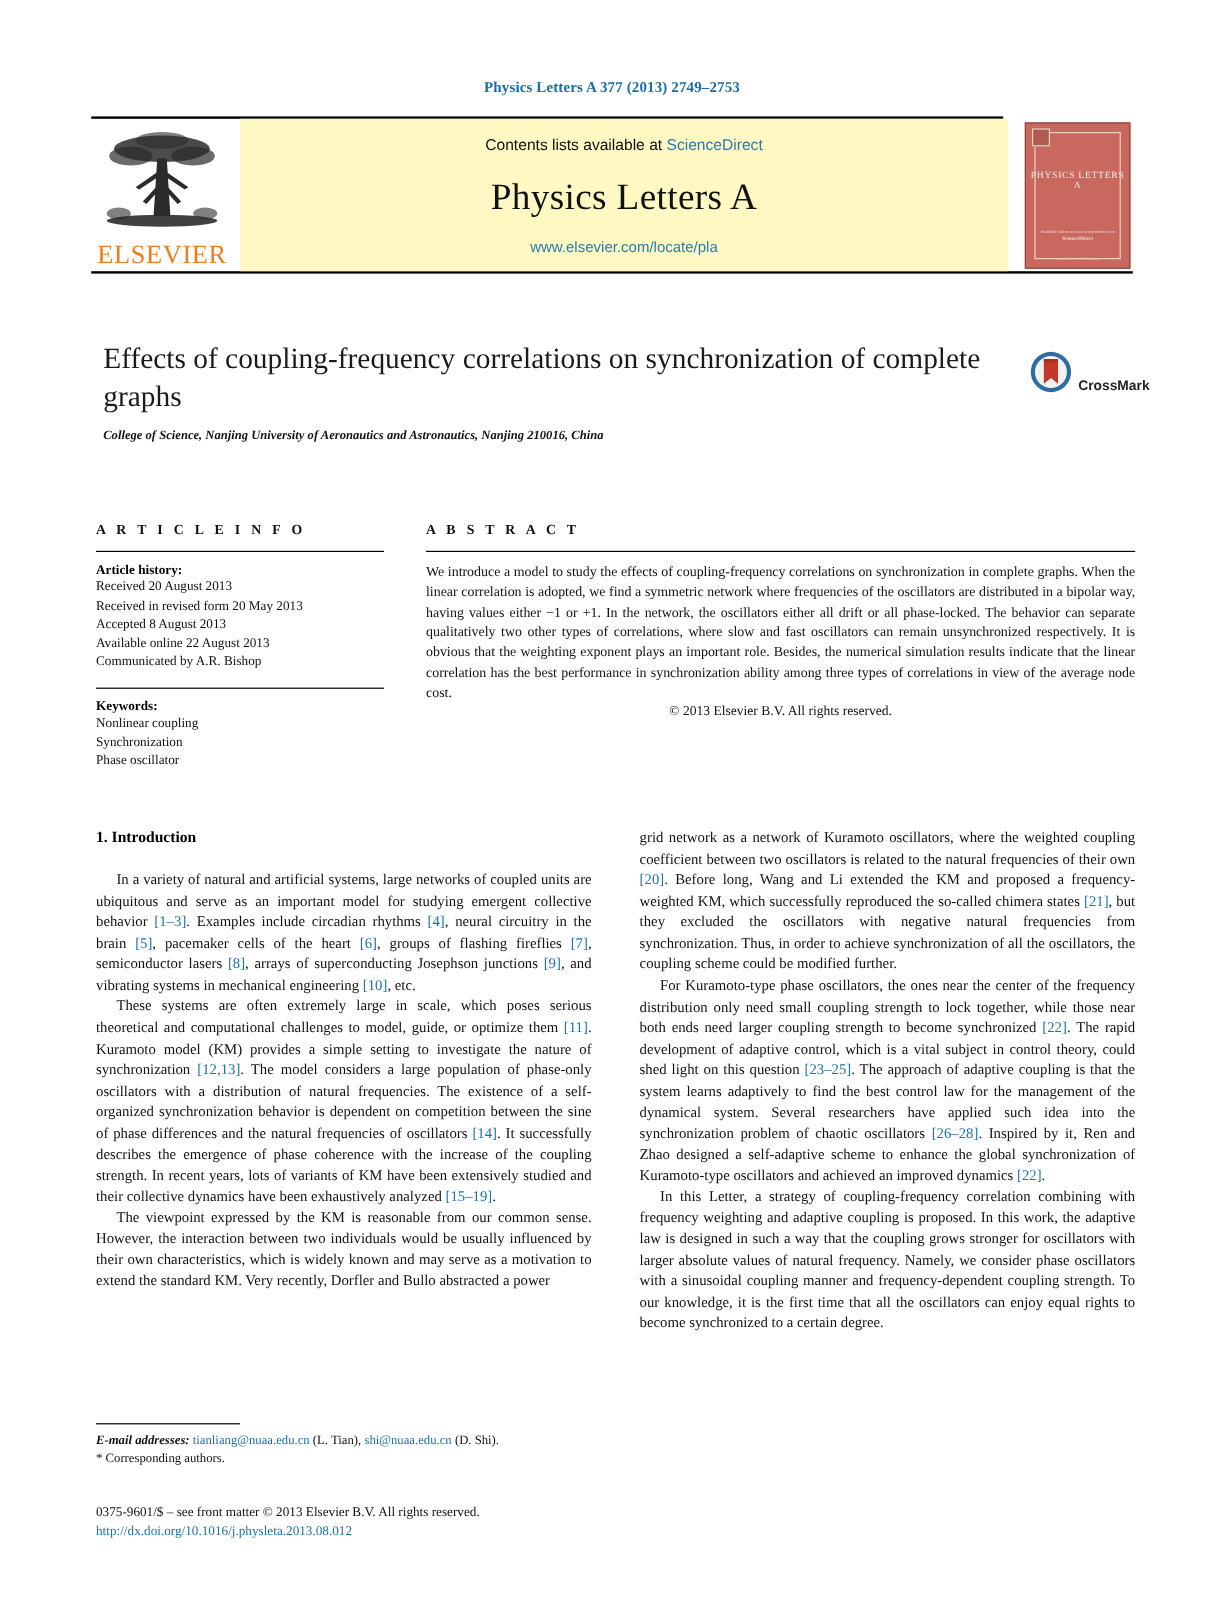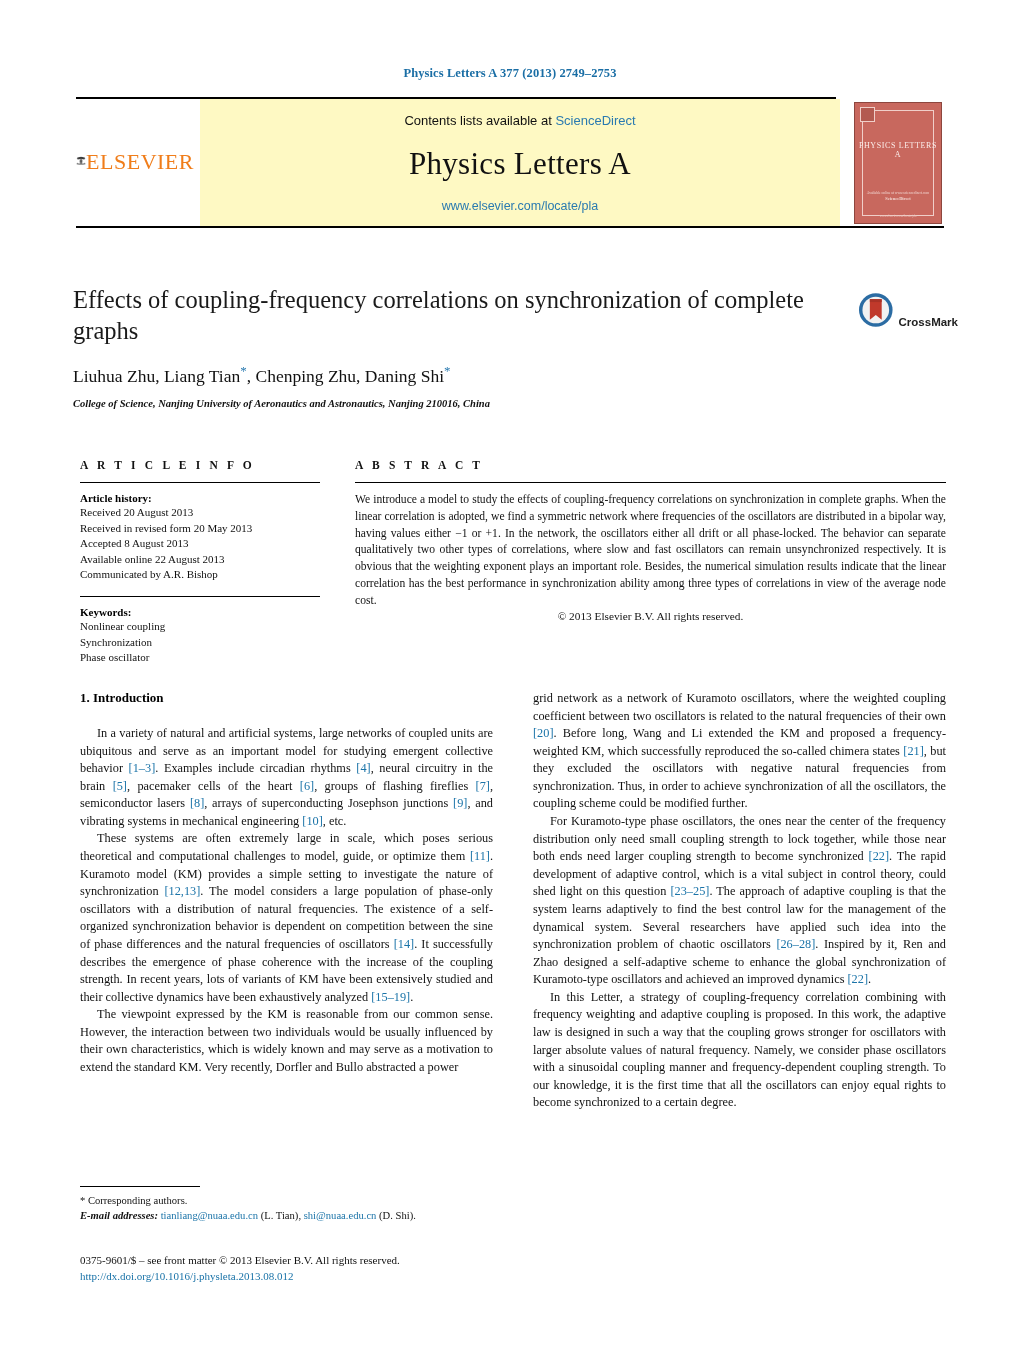--- a/index.html
+++ b/index.html
@@ -53,21 +53,21 @@
   }
   .masthead-body {
     display: flex;
     align-items: stretch;
     height: 127px;
   }
   .elsevier-logo {
     width: 118px;
     flex: 0 0 118px;
     display: flex;
-    flex-direction: row;
+    flex-direction: column;
     justify-content: flex-end;
     align-items: center;
     padding-bottom: 3px;
     box-sizing: border-box;
   }
   .tree-svg { display:block; }
   .elsevier-word {
     font-family: "Liberation Serif", serif;
     font-size: 22px;
     color: #F07D1A;
@@ -160,21 +160,21 @@
     left: 0; right: 0;
     text-align: center;
     color: #e8bdb6;
     font-size: 3.2px;
   }
 
   
   .title-block {
     position: absolute;
     top: 285px;
-    left: 73px;
+    left: 86px;
     width: 780px;
   }
   .paper-title {
     font-size: 24.5px;
     line-height: 1.26;
     color: #1a1a1a;
     font-family: "Liberation Serif", serif;
     margin: 0;
     font-weight: normal;
   }
@@ -206,21 +206,21 @@
     font-family: "Liberation Sans", sans-serif;
     font-size: 11.5px;
     font-weight: bold;
     color: #222;
     margin-left: 5px;
   }
 
   
   .info-abstract {
     position: absolute;
-    top: 459px;
+    top: 436px;
     left: 80px;
     width: 866px;
     display: flex;
   }
   .col-info { width: 240px; flex: 0 0 240px; }
   .col-abs  { flex: 1 1 auto; margin-left: 35px; }
 
   .sec-head {
     font-size: 11.5px;
     font-weight: bold;
@@ -369,23 +369,20 @@
           <div class="cover-bottom">www.elsevier.com/locate/pla</div>
         </div>
       </div>
 
     </div>
     <div class="rule-bottom"></div>
   </div>
 
   <div class="title-block">
     <h1 class="paper-title">Effects of coupling-frequency correlations on synchronization of complete graphs</h1>
-    <div class="authors">
-      <span>Liuhua Zhu, Liang Tian</span><span class="star">*</span><span>, Chenping Zhu, Daning Shi</span><span class="star">*</span>
-    </div>
     <div class="affiliation">College of Science, Nanjing University of Aeronautics and Astronautics, Nanjing 210016, China</div>
   </div>
 
   <div class="crossmark">
     <svg width="36" height="36" viewBox="0 0 36 36">
       <circle cx="18" cy="18" r="17" fill="#2b6ca3"></circle>
       <circle cx="18" cy="18" r="13.5" fill="#f2f2f2"></circle>
       <path d="M12 7 L24 7 L24 28 L18 23 L12 28 Z" fill="#c0392b"></path>
       <path d="M12 7 L24 7 L24 10 L12 10 Z" fill="#a93226"></path>
     </svg>
@@ -437,29 +434,29 @@
           <div class="para" style="text-indent: 0px;"><span>grid network as a network of Kuramoto oscillators, where the weighted coupling coefficient between two oscillators is related to the natural frequencies of their own </span><span class="ref">[20]</span><span>. Before long, Wang and Li extended the KM and proposed a frequency-weighted KM, which successfully reproduced the so-called chimera states </span><span class="ref">[21]</span><span>, but they excluded the oscillators with negative natural frequencies from synchronization. Thus, in order to achieve synchronization of all the oscillators, the coupling scheme could be modified further.</span></div>
           <div class="para"><span>For Kuramoto-type phase oscillators, the ones near the center of the frequency distribution only need small coupling strength to lock together, while those near both ends need larger coupling strength to become synchronized </span><span class="ref">[22]</span><span>. The rapid development of adaptive control, which is a vital subject in control theory, could shed light on this question </span><span class="ref">[23–25]</span><span>. The approach of adaptive coupling is that the system learns adaptively to find the best control law for the management of the dynamical system. Several researchers have applied such idea into the synchronization problem of chaotic oscillators </span><span class="ref">[26–28]</span><span>. Inspired by it, Ren and Zhao designed a self-adaptive scheme to enhance the global synchronization of Kuramoto-type oscillators and achieved an improved dynamics </span><span class="ref">[22]</span><span>.</span></div>
           <div class="para"><span>In this Letter, a strategy of coupling-frequency correlation combining with frequency weighting and adaptive coupling is proposed. In this work, the adaptive law is designed in such a way that the coupling grows stronger for oscillators with larger absolute values of natural frequency. Namely, we consider phase oscillators with a sinusoidal coupling manner and frequency-dependent coupling strength. To our knowledge, it is the first time that all the oscillators can enjoy equal rights to become synchronized to a certain degree.</span></div>
         </div>
     </div>
   </div>
 
   <div class="footnote">
     <div class="fn-rule"></div>
     <div class="fn-line">
-      <span class="star">*</span>
-      <span>Corresponding authors.</span>
-    </div>
-    <div class="fn-line">
       <span class="em">E-mail addresses:</span>
       <span class="link">tianliang@nuaa.edu.cn</span>
       <span>(L. Tian),</span>
       <span class="link">shi@nuaa.edu.cn</span>
       <span>(D. Shi).</span>
     </div>
+    <div class="fn-line">
+      <span class="star">*</span>
+      <span>Corresponding authors.</span>
+    </div>
     <div class="imprint">
       <div>0375-9601/$ – see front matter © 2013 Elsevier B.V. All rights reserved.</div>
       <div class="link">http://dx.doi.org/10.1016/j.physleta.2013.08.012</div>
     </div>
   </div>
 
 </div>
 
 </body></html>

